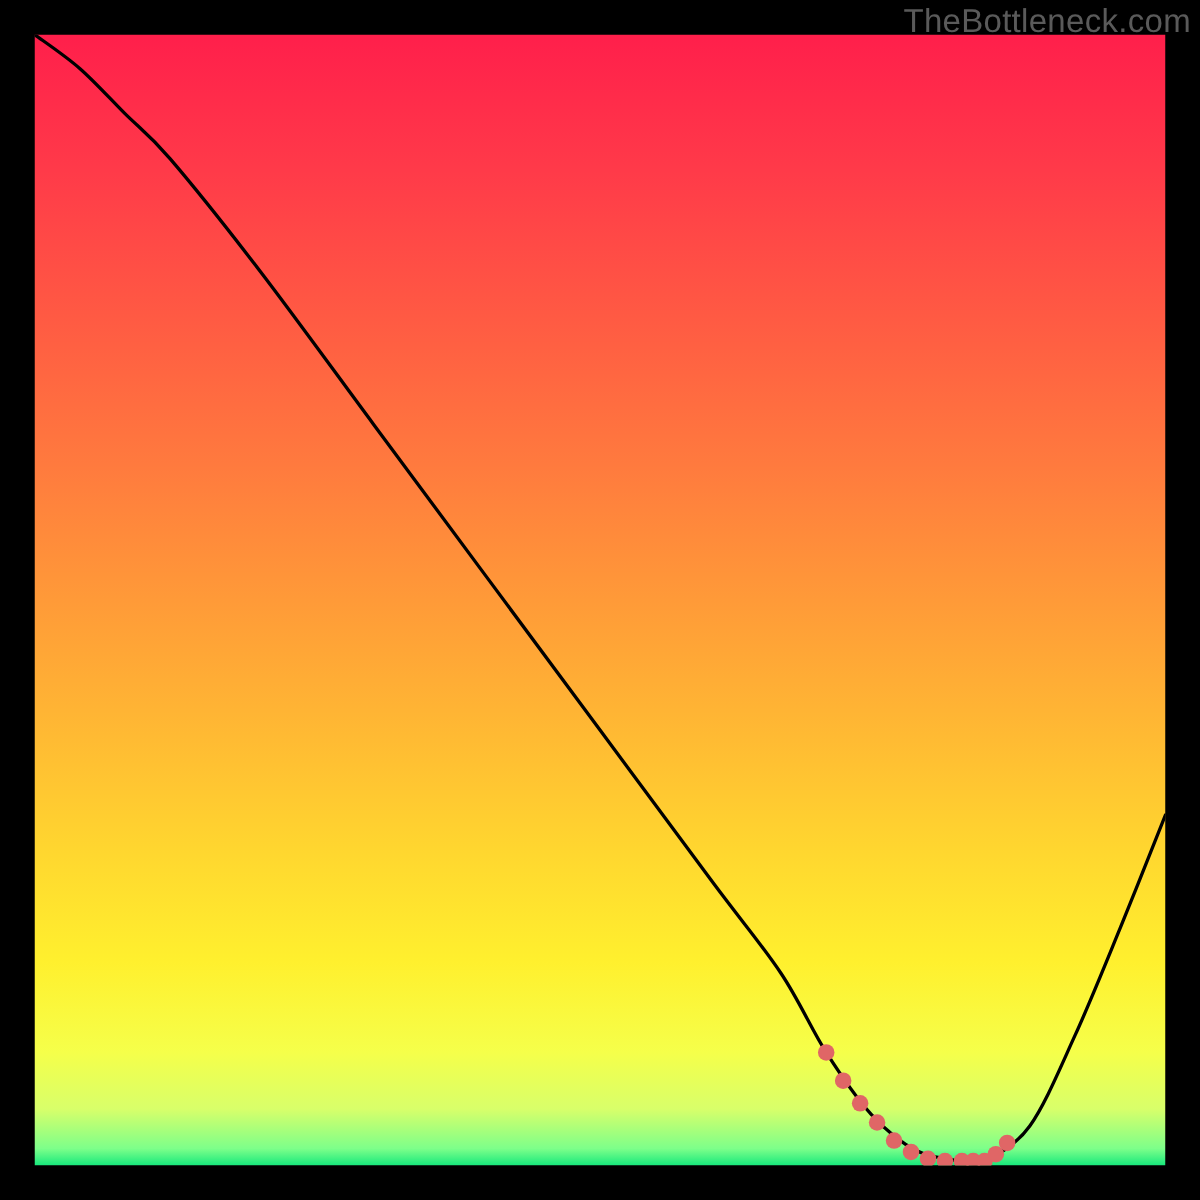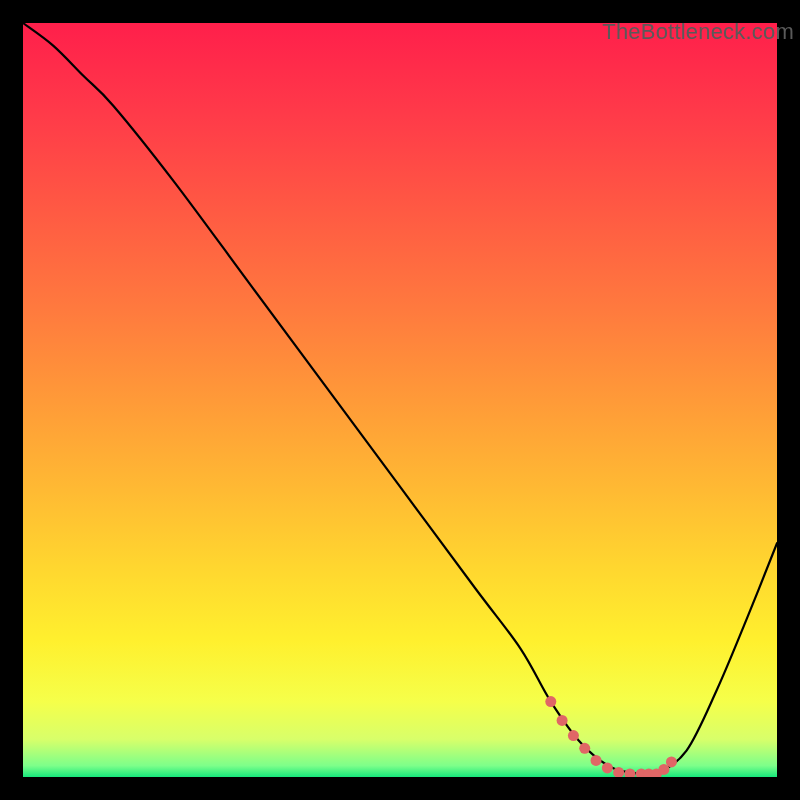--- a/index.html
+++ b/index.html
@@ -21,21 +21,21 @@
   }
   .plot {
     position: absolute;
     left: 0;
     top: 0;
     width: 754px;
     height: 754px;
   }
   .watermark {
     position: absolute;
-    top: 19px;
+    top: 1px;
     right: 6px;
     color: #5a5a5a;
     font-size: 22px;
     font-weight: 500;
     letter-spacing: 0.2px;
     user-select: none;
   }
 </style>
 </head>
 <body>

